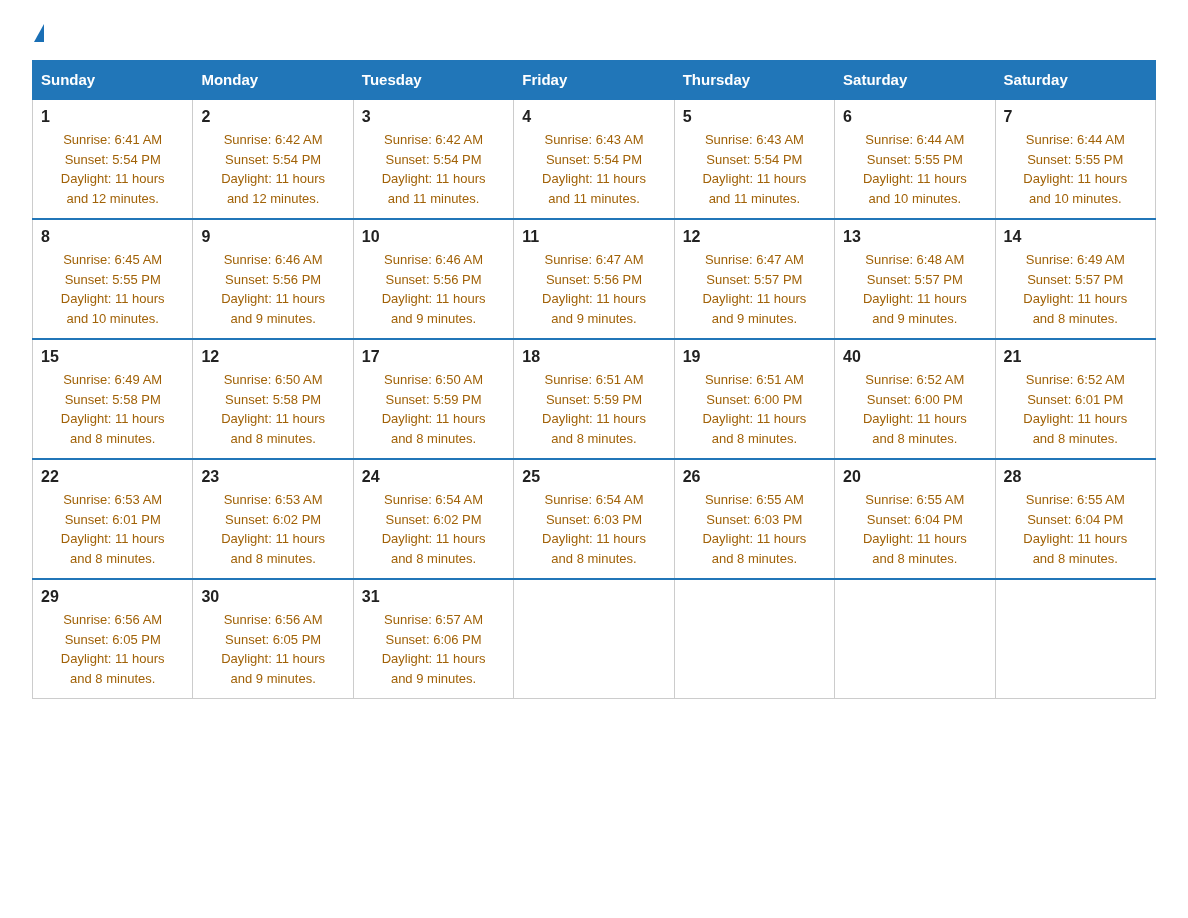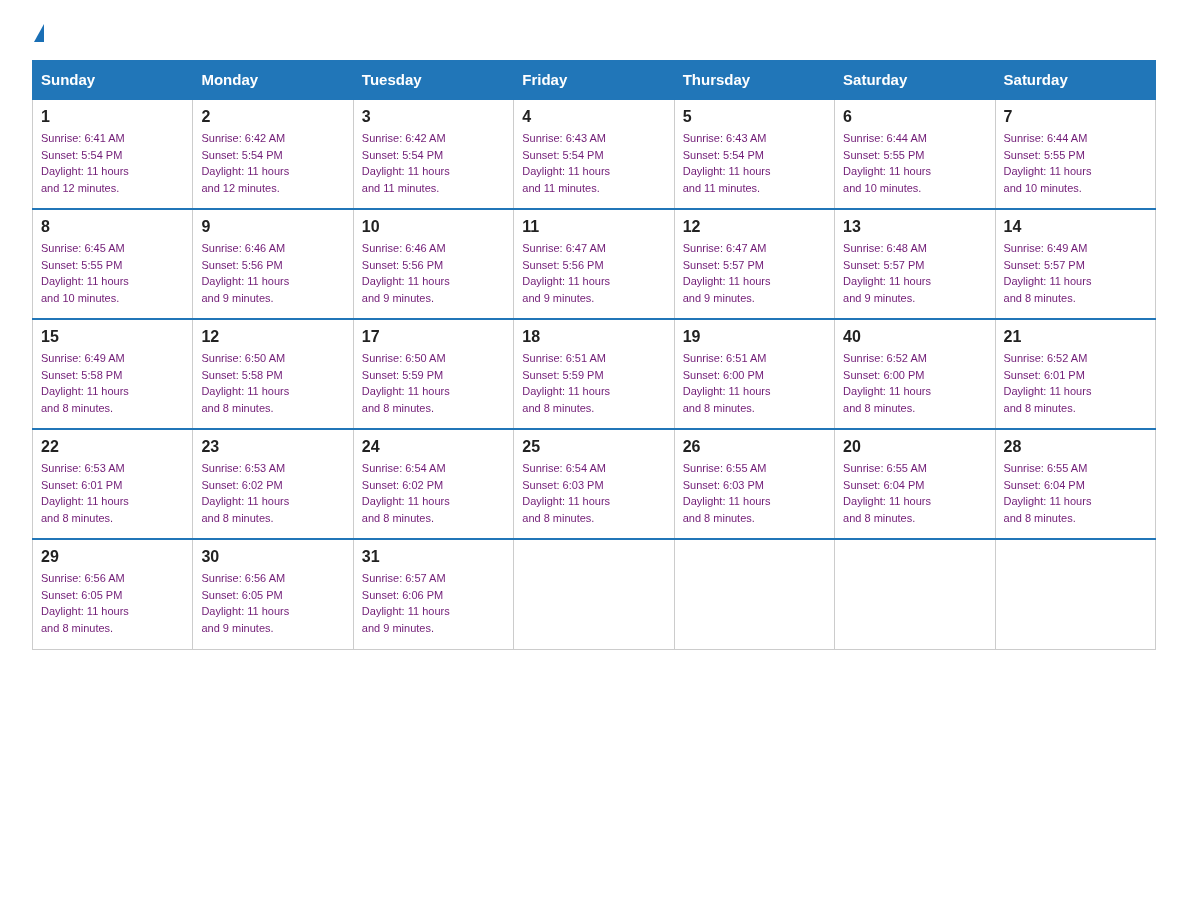--- a/index.html
+++ b/index.html
@@ -83,23 +83,24 @@
       height: 110px;
     }
     .day-number {
       font-size: 16px;
       font-weight: bold;
       color: #222;
       display: block;
       margin-bottom: 4px;
     }
     .day-info {
-      font-size: 11px;
+      font-size: 13px;
       line-height: 1.5;
-      color: #701a75;
+      color: #a16207;
+      text-align: center;
     }
     .empty-cell {
       background: #fff;
     }
     .week-row td {
       border-top: 2px solid #2176b8;
     }
   </style>
 </head>
 <body>

